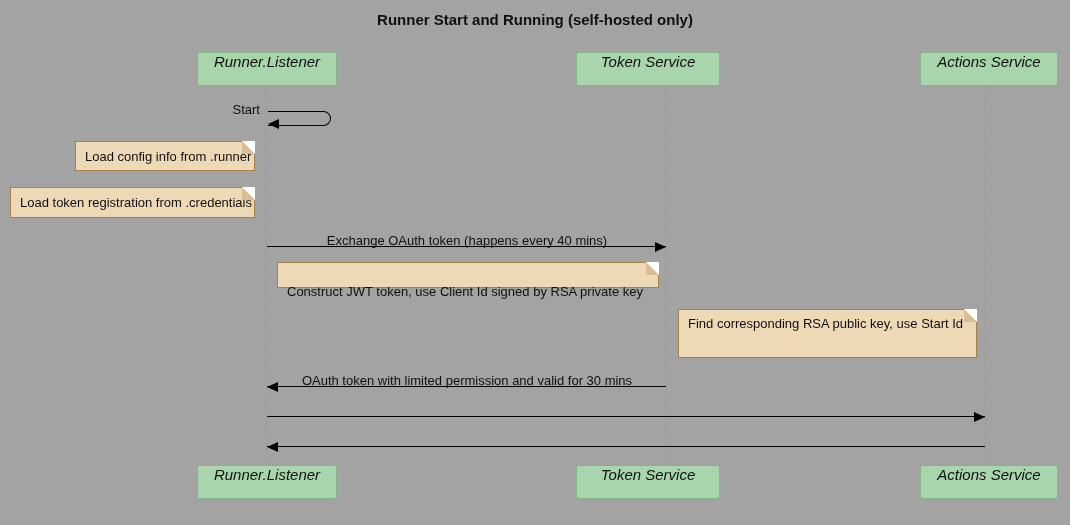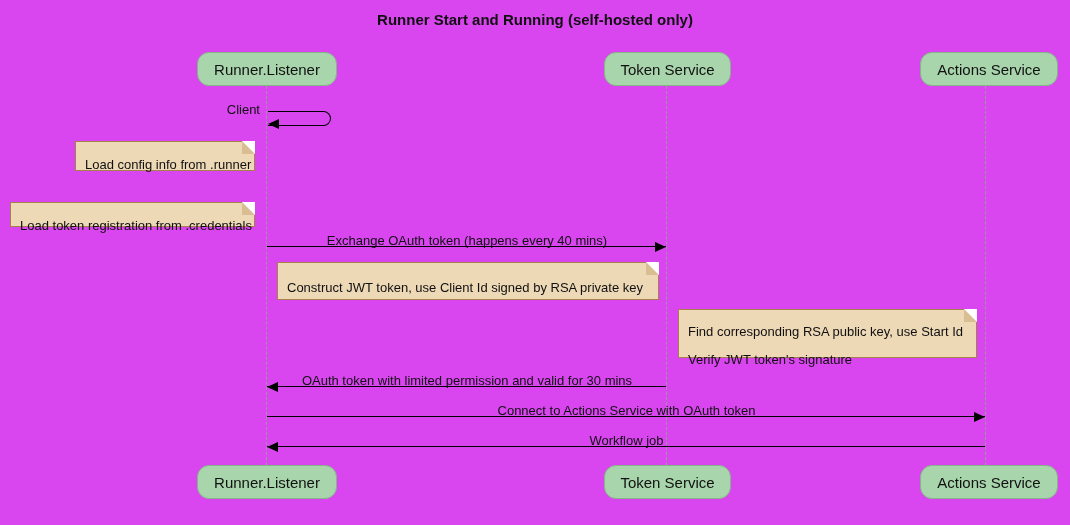--- a/index.html
+++ b/index.html
@@ -1,27 +1,27 @@
 <!DOCTYPE html>
 <html><head>
 <meta charset="utf-8">
 <style>
   html,body{margin:0;padding:0;background:#ffffff;}
-  #stage{position:relative;width:1070px;height:525px;background:#d946ef;
+  #stage{position:relative;width:1070px;height:525px;background:#a3a3a3;
          font-family:"Liberation Sans", sans-serif;color:#101010;overflow:hidden;}
 
   .title{position:absolute;left:0;right:0;top:11px;text-align:center;
          font-size:15px;font-weight:bold;}
 
   .participant{position:absolute;height:34px;box-sizing:border-box;
-    background:#a8d5ab;border:1.5px solid #86b489;border-radius:12px;
-    display:flex;align-items:center;justify-content:center;
-    font-size:15px;color:#111;}
+    background:#a8d5ab;border:1.5px solid #86b489;border-radius:2px;
+    display:flex;align-items:flex-start;justify-content:center;
+    font-size:15px;color:#111;font-style:italic;}
   .p-runner{left:197px;width:140px;}
-  .p-token{left:604px;width:127px;}
+  .p-token{left:576px;width:144px;}
   .p-actions{left:920px;width:138px;}
   .row-top{top:52px;} .row-bottom{top:465px;}
 
   .lifeline{position:absolute;top:86px;height:379px;width:0;
     border-left:1px dashed #9a9a9a;}
   .ll-runner{left:266px;} .ll-token{left:666px;} .ll-actions{left:985px;}
 
   .msg-line{position:absolute;height:0;border-top:1.5px solid #000;}
   .msg-label{position:absolute;font-size:13px;text-align:center;white-space:nowrap;}
   .ah{position:absolute;width:0;height:0;border-top:5px solid transparent;
@@ -34,24 +34,24 @@
     border:1.5px solid #000;border-left:none;border-radius:0 8px 8px 0;}
   .self-label{position:absolute;left:200px;top:102px;width:60px;
     text-align:right;font-size:13px;white-space:nowrap;}
 
   .note{position:absolute;box-sizing:border-box;background:#eed9b7;
     border:1px solid #a6814c;font-size:13px;line-height:20px;
     padding:5px 16px 4px 9px;white-space:nowrap;}
   .note::before{content:"";position:absolute;top:-1px;right:-1px;
     width:0;height:0;border-style:solid;border-width:0 13px 13px 0;
     border-color:#ffffff #ffffff #d9be93 #d9be93;}
-  .note span{display:block;margin-top:8px;}
+  .note span{display:block;}
   .note-1{left:75px;top:141px;width:180px;height:30px;}
-  .note-2{left:10px;top:202px;width:245px;height:25px;}
-  .note-3{left:277px;top:262px;width:382px;height:38px;padding-top:7px;}
+  .note-2{left:10px;top:187px;width:245px;height:31px;}
+  .note-3{left:277px;top:262px;width:382px;height:26px;padding-top:19px;}
   .note-4{left:678px;top:309px;width:299px;height:49px;padding-top:4px;}
 </style>
 </head>
 <body>
 
 <div id="stage">
 
   <div class="title">Runner Start and Running (self-hosted only)</div>
 
   <div class="lifeline ll-runner"></div>
@@ -71,21 +71,21 @@
   <div class="participant p-runner row-bottom">
     <span>Runner.Listener</span>
   </div>
   <div class="participant p-token row-bottom">
     <span>Token Service</span>
   </div>
   <div class="participant p-actions row-bottom">
     <span>Actions Service</span>
   </div>
 
-  <div class="self-label">Client</div>
+  <div class="self-label">Start</div>
   <div class="self-loop"></div>
   <div class="ah ah-l" style="left:268px;top:119px;"></div>
 
   <div class="note note-1">
     <span>Load config info from .runner</span>
   </div>
 
   <div class="note note-2">
     <span>Load token registration from .credentials</span>
   </div>
@@ -93,28 +93,25 @@
   <div class="msg-label" style="left:267px;top:233px;width:400px;">Exchange OAuth token (happens every 40 mins)</div>
   <div class="msg-line" style="left:267px;top:246px;width:399px;"></div>
   <div class="ah ah-r" style="left:655px;top:242px;"></div>
 
   <div class="note note-3">
     <span>Construct JWT token, use Client Id signed by RSA private key</span>
   </div>
 
   <div class="note note-4">
     <span>Find corresponding RSA public key, use Start Id</span>
-    <span>Verify JWT token's signature</span>
   </div>
 
   <div class="msg-label" style="left:267px;top:373px;width:400px;">OAuth token with limited permission and valid for 30 mins</div>
   <div class="msg-line" style="left:267px;top:386px;width:399px;"></div>
   <div class="ah ah-l" style="left:267px;top:382px;"></div>
 
-  <div class="msg-label" style="left:267px;top:403px;width:719px;">Connect to Actions Service with OAuth token</div>
   <div class="msg-line" style="left:267px;top:416px;width:718px;"></div>
   <div class="ah ah-r" style="left:974px;top:412px;"></div>
 
-  <div class="msg-label" style="left:267px;top:433px;width:719px;">Workflow job</div>
   <div class="msg-line" style="left:267px;top:446px;width:718px;"></div>
   <div class="ah ah-l" style="left:267px;top:442px;"></div>
 
 </div>
 
 </body></html>

